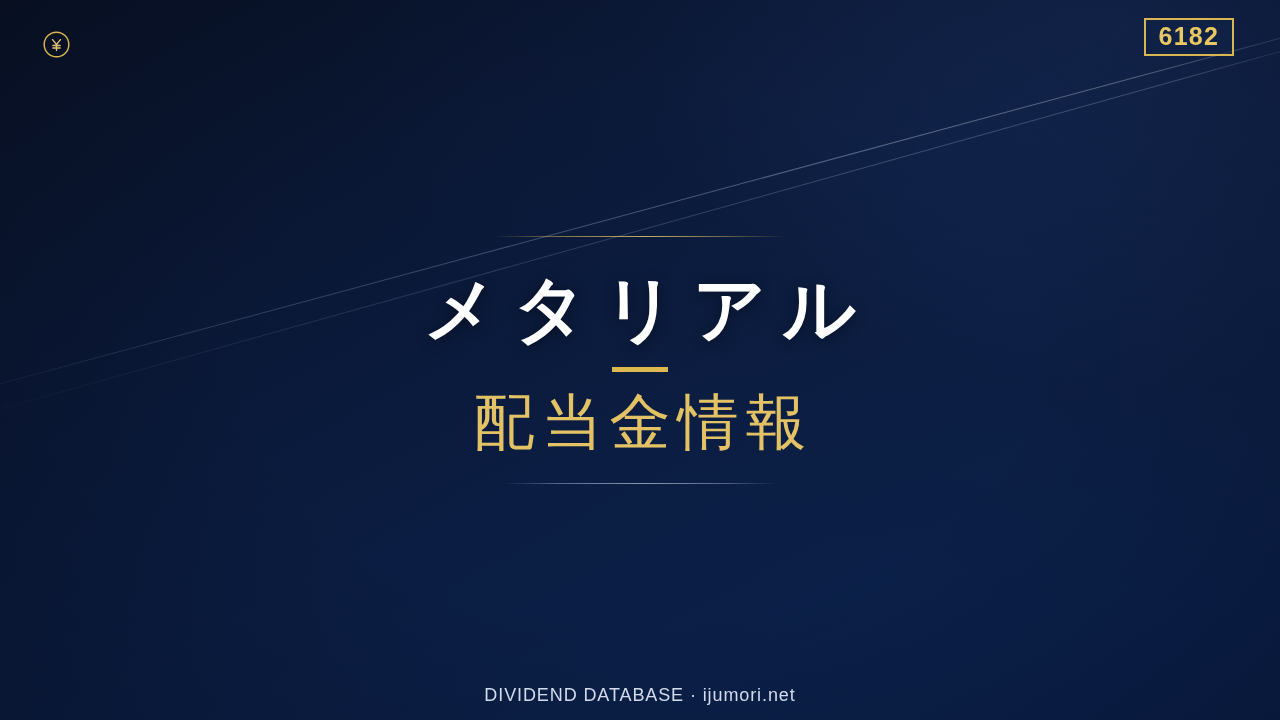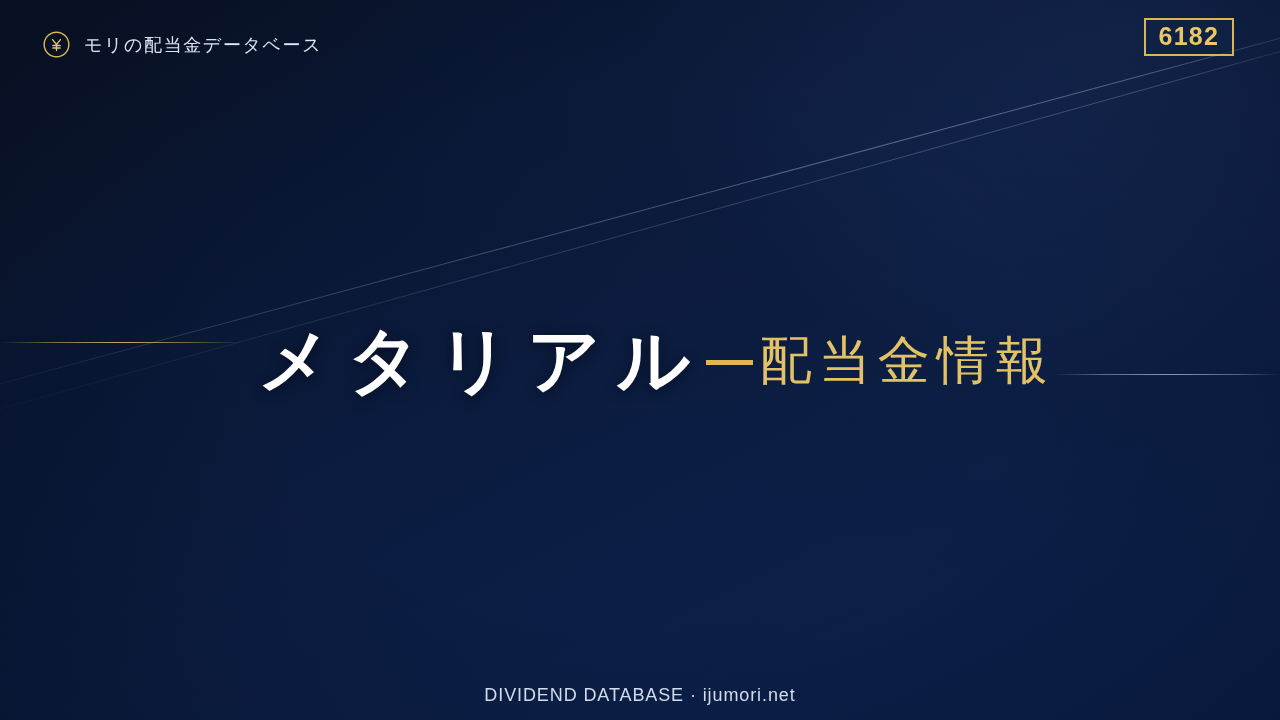--- a/index.html
+++ b/index.html
@@ -112,21 +112,21 @@
   }
 
   
   .center {
     position:absolute;
     left:0;
     top:0;
     width:1280px;
     height:720px;
     display:flex;
-    flex-direction:row;
+    flex-direction:column;
     align-items:center;
     justify-content:center;
     z-index:4;
   }
 
   .rule-top {
     width:292px;
     height:1px;
     margin-bottom:36px;
     background:linear-gradient(90deg, rgba(217,182,79,0) 0%, rgba(217,182,79,0.55) 22%, rgba(228,198,110,0.85) 52%, rgba(217,182,79,0.45) 80%, rgba(217,182,79,0) 100%);
@@ -145,21 +145,21 @@
 
   .accent-bar {
     width:56px;
     height:5px;
     background:#dcb94e;
     margin-top:22px;
     margin-bottom:18px;
   }
 
   .section-label {
-    font-size:52px;
+    font-size:61px;
     line-height:1.05;
     font-weight:300;
     color:#e3c265;
     letter-spacing:7px;
     text-indent:7px;
     white-space:nowrap;
   }
 
   .rule-bottom {
     width:272px;
@@ -202,21 +202,20 @@
     <div class="brand">
       <svg class="brand-mark" viewBox="0 0 32 32">
         <circle cx="16" cy="16" r="13.6" fill="none" stroke="#d9b64f" stroke-width="1.6"></circle>
         <g stroke="#e5c672" stroke-width="1.5" stroke-linecap="round" fill="none">
           <path d="M11.6 10.6 L16 16.0 L20.4 10.6"></path>
           <path d="M12.0 17.1 L20.0 17.1"></path>
           <path d="M12.0 19.9 L20.0 19.9"></path>
           <path d="M16 16.0 L16 22.6"></path>
         </g>
       </svg>
-      <span class="brand-text">モリの配当金データベース</span>
     </div>
 
     <div class="ticker-badge">6182</div>
   </div>
 
   <div class="center">
 
     <div class="rule-top"></div>
 
     <h1 class="company-name">メタリアル</h1>

